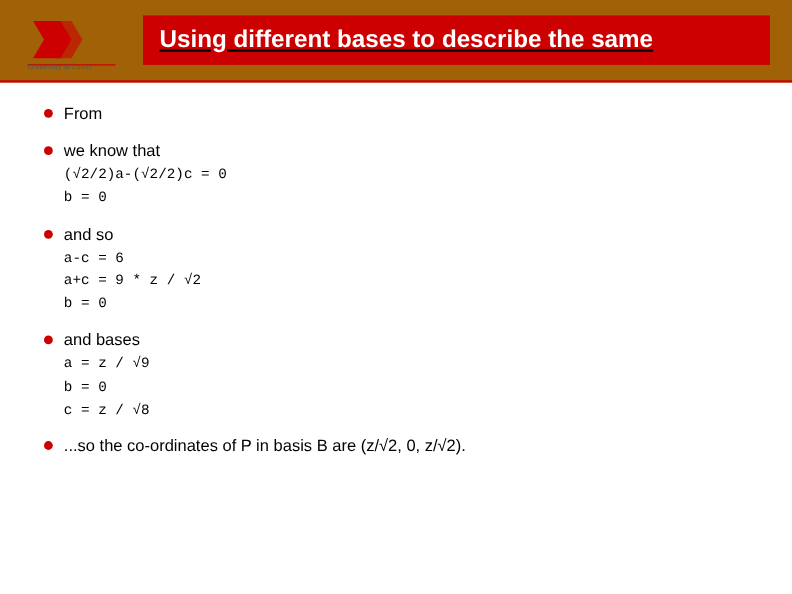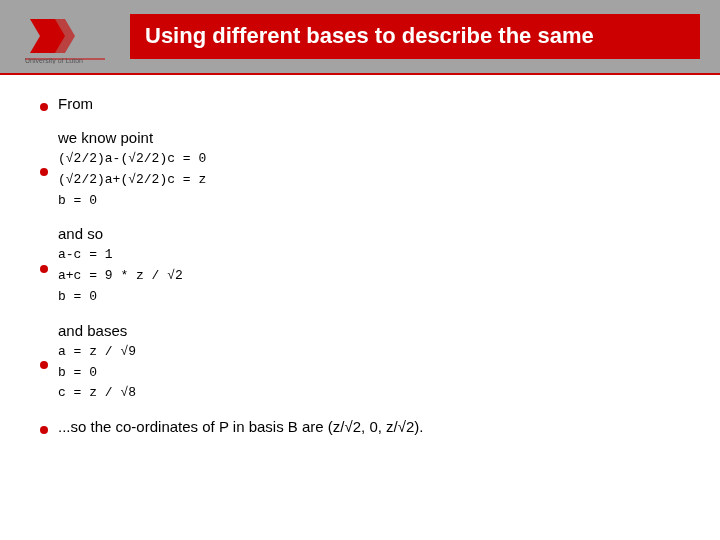--- a/index.html
+++ b/index.html
@@ -7,24 +7,25 @@
       width: 720px;
       height: 540px;
       background: #fff;
       font-family: Arial, sans-serif;
       overflow: hidden;
     }
 
     .header {
       display: flex;
       align-items: center;
-      background: #a3a3a3;
+      background: #a16207;
       border-bottom: 2px solid #cc0000;
       padding: 21px 20px;
       height: 75px;
+      text-decoration: underline;
     }
 
     .logo-area {
       display: flex;
       align-items: center;
       margin-right: 20px;
     }
 
     .logo-svg {
       width: 90px;
@@ -43,21 +44,21 @@
 
     .content {
       padding: 20px 40px 20px 40px;
       font-size: 14px;
       color: #000;
     }
 
     .bullet-section {
       margin-bottom: 14px;
       display: flex;
-      align-items: center;
+      align-items: flex-start;
     }
 
     .bullet {
       width: 8px;
       height: 8px;
       background: #cc0000;
       border-radius: 50%;
       margin-top: 4px;
       margin-right: 10px;
       flex-shrink: 0;
@@ -103,35 +104,34 @@
   <div class="bullet-section">
     <div class="bullet"></div>
     <div class="section-content">
       <div class="section-label">From</div>
     </div>
   </div>
 
   <div class="bullet-section">
     <div class="bullet"></div>
     <div class="section-content">
-      <div class="section-label">we know point</div>
+      <div class="section-label">we know that</div>
       <div class="code-block">
         <div>(√2/2)a-(√2/2)c = 0</div>
-        <div>(√2/2)a+(√2/2)c = z</div>
         <div>b              = 0</div>
       </div>
     </div>
   </div>
 
   <div class="bullet-section">
     <div class="bullet"></div>
     <div class="section-content">
       <div class="section-label">and so</div>
       <div class="code-block">
-        <div>a-c = 1</div>
+        <div>a-c = 6</div>
         <div>a+c = 9 * z / √2</div>
         <div>b   = 0</div>
       </div>
     </div>
   </div>
 
   <div class="bullet-section">
     <div class="bullet"></div>
     <div class="section-content">
       <div class="section-label">and bases</div>

